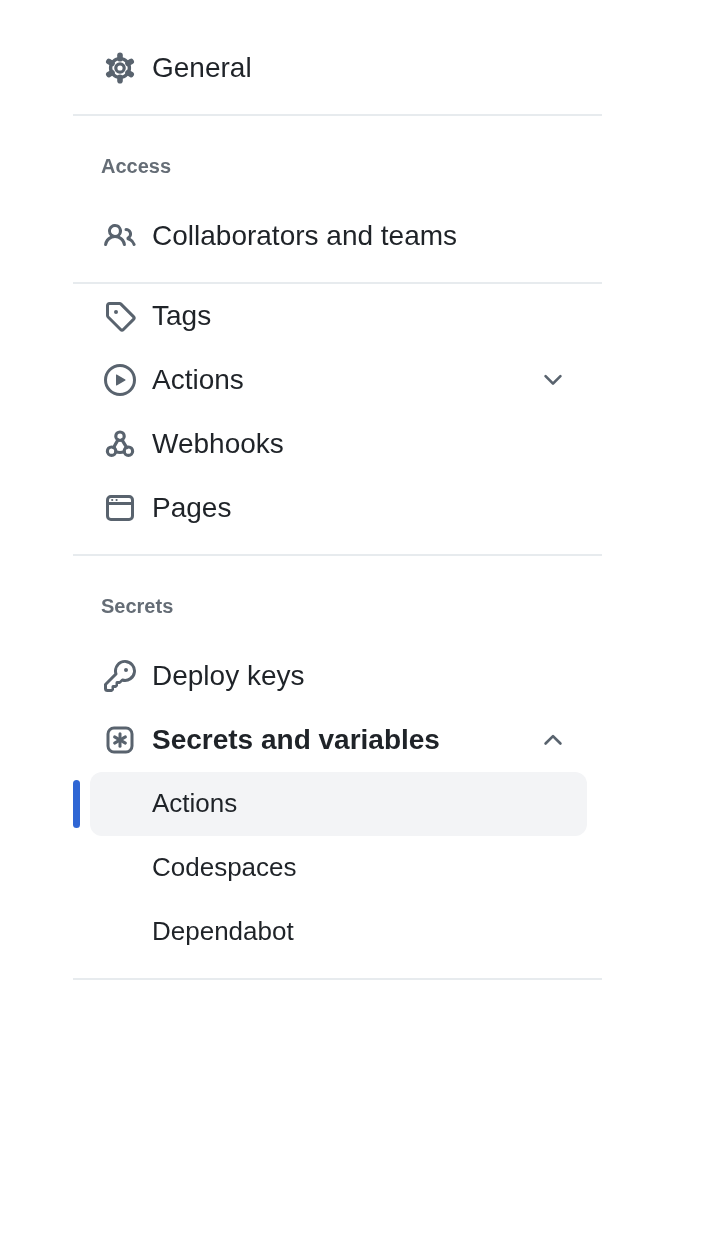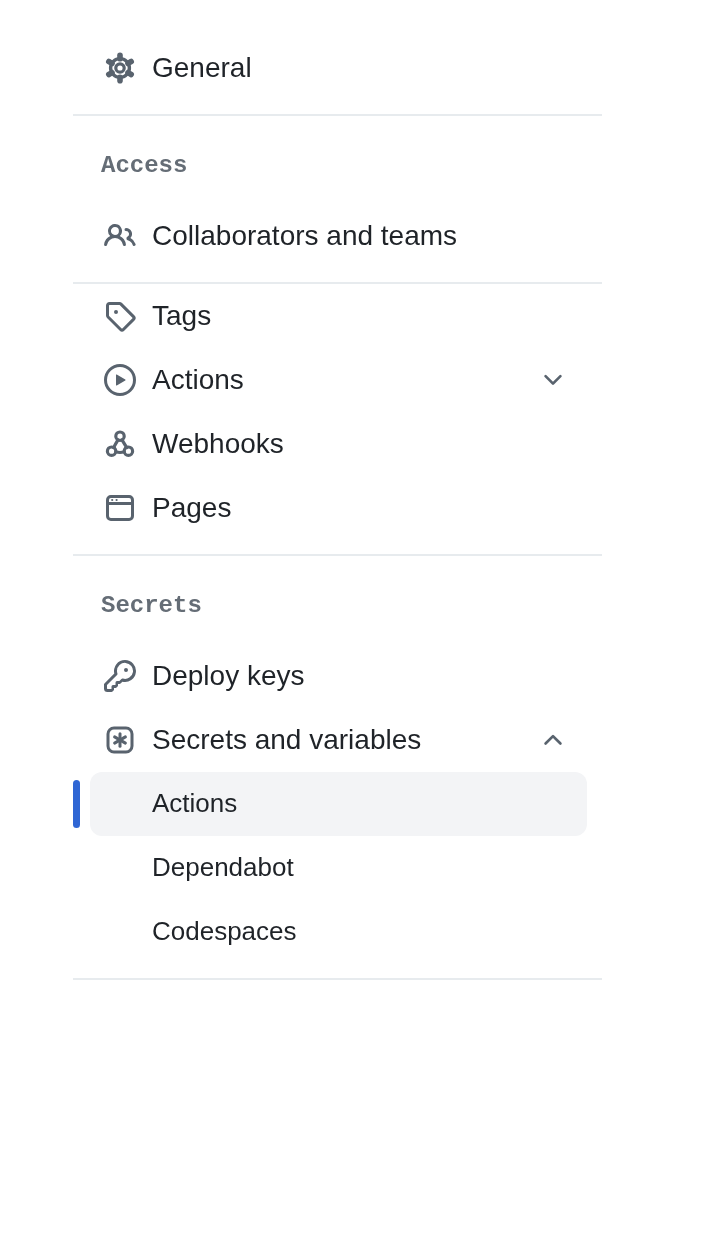--- a/index.html
+++ b/index.html
@@ -4,28 +4,28 @@
 <style>
   :root{
     --accent:#2f66d4; --text:#1f2328; --muted:#656d76; --icon:#59636e;
     --divider:#e7ebee; --selected-bg:#f3f4f6;
   }
   *{box-sizing:border-box;margin:0;padding:0;}
   html,body{width:724px;height:1236px;background:#ffffff;overflow:hidden;}
   body{font-family:"Liberation Sans","DejaVu Sans",sans-serif;-webkit-font-smoothing:antialiased;}
   nav{width:629px;padding:36px 27px 0 73px;}
   .divider{height:2px;background:var(--divider);margin-top:14px;}
-  .section-header{margin:32px 0 20px;padding-left:28px;font-size:24px;font-weight:700;
-    line-height:36px;color:var(--muted);font-family:Liberation Mono, monospace;}
+  .section-header{margin:32px 0 20px;padding-left:28px;font-size:20px;font-weight:700;
+    line-height:36px;color:var(--muted);}
   .row{height:64px;margin:0 15px 0 17px;border-radius:12px;display:flex;align-items:center;
     padding:0 20px 0 14px;position:relative;cursor:pointer;}
   .octicon{width:32px;height:32px;margin-right:16px;color:var(--icon);flex:none;display:block;}
   .octicon svg{width:100%;height:100%;display:block;}
   .label{font-size:28px;color:var(--text);line-height:1.15;white-space:nowrap;}
-  .label.bold{font-weight:400;}
+  .label.bold{font-weight:700;}
   .chev{margin-left:auto;width:28px;height:28px;color:var(--icon);flex:none;}
   .chev svg{width:100%;height:100%;display:block;}
   .row.sub{padding-left:62px;}
   .row.sub .label{font-size:26px;}
   .row.selected{background:var(--selected-bg);}
   .row.selected::before{content:"";position:absolute;left:-17px;top:8px;width:7px;height:48px;
     border-radius:4px;background:var(--accent);}
 </style>
 </head>
 <body>
@@ -146,22 +146,22 @@
         <path d="M3.22 10.53a.749.749 0 0 1 0-1.06l4.25-4.25a.749.749 0 0 1 1.06 0l4.25 4.25a.749.749 0 1 1-1.06 1.06L8 6.811l-3.72 3.72a.749.749 0 0 1-1.06 0Z"></path>
       </svg>
     </span>
   </div>
 
   <div class="row sub selected">
     <span class="label">Actions</span>
   </div>
 
   <div class="row sub">
-    <span class="label">Dependabot</span>
+    <span class="label">Codespaces</span>
   </div>
 
   <div class="row sub">
-    <span class="label">Codespaces</span>
+    <span class="label">Dependabot</span>
   </div>
 
   <div class="divider"></div>
 
 </nav>
 
 </body></html>

